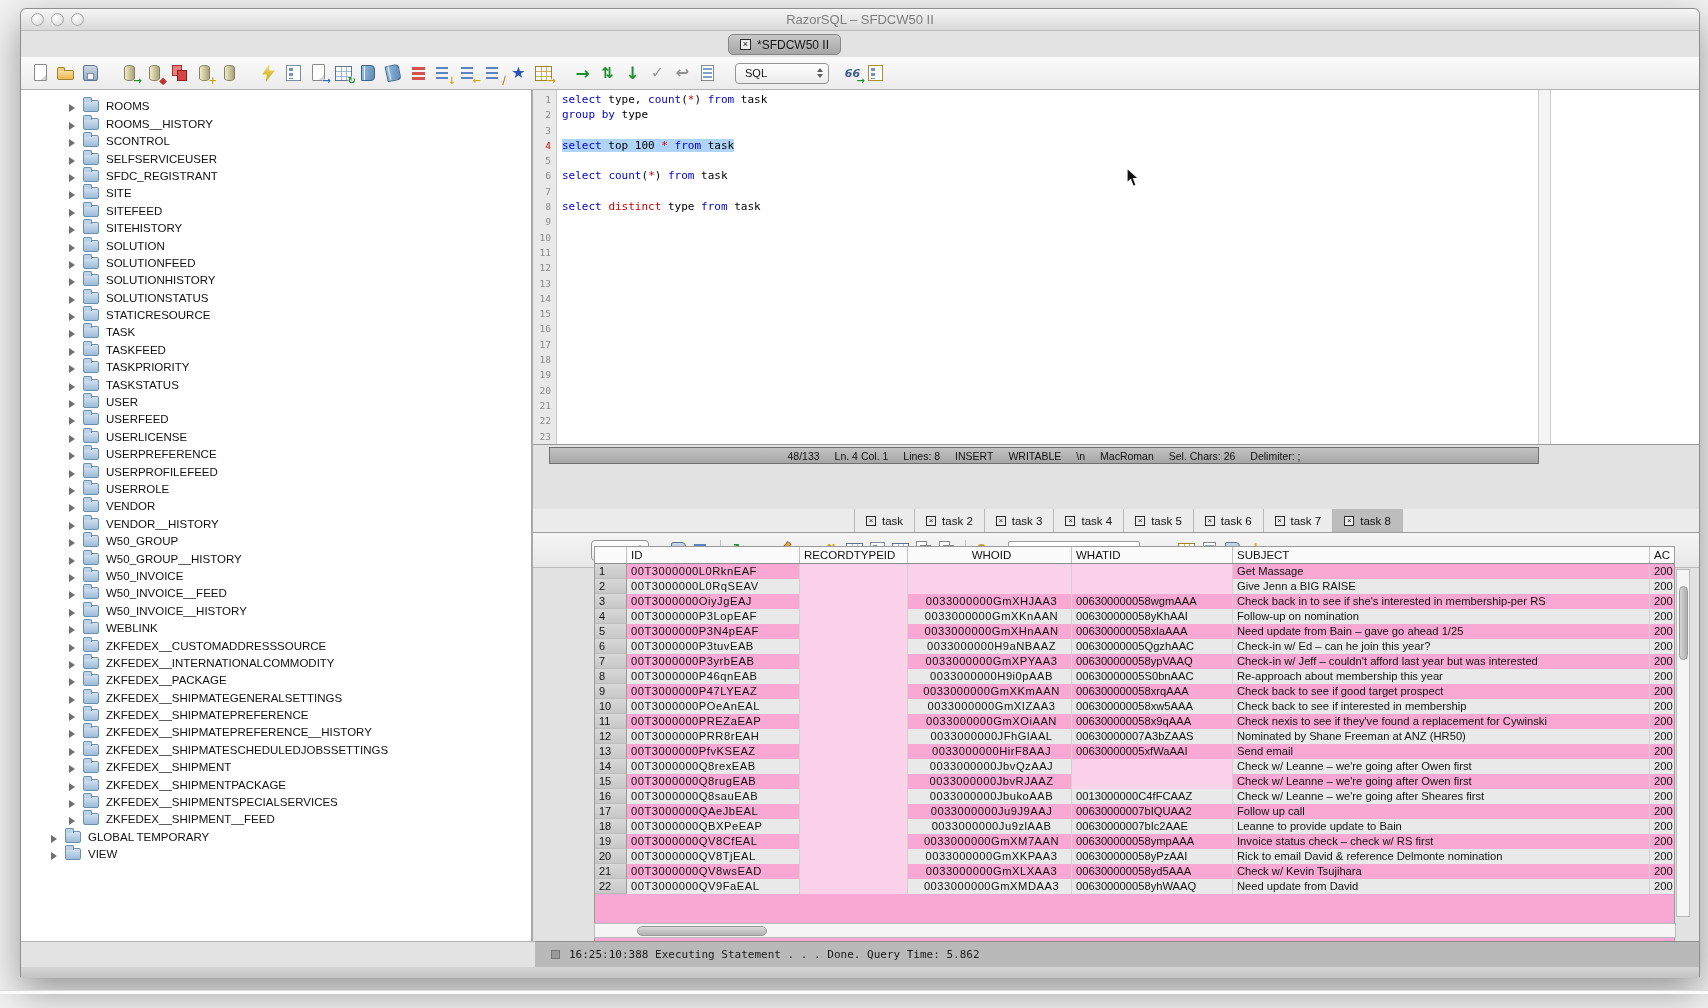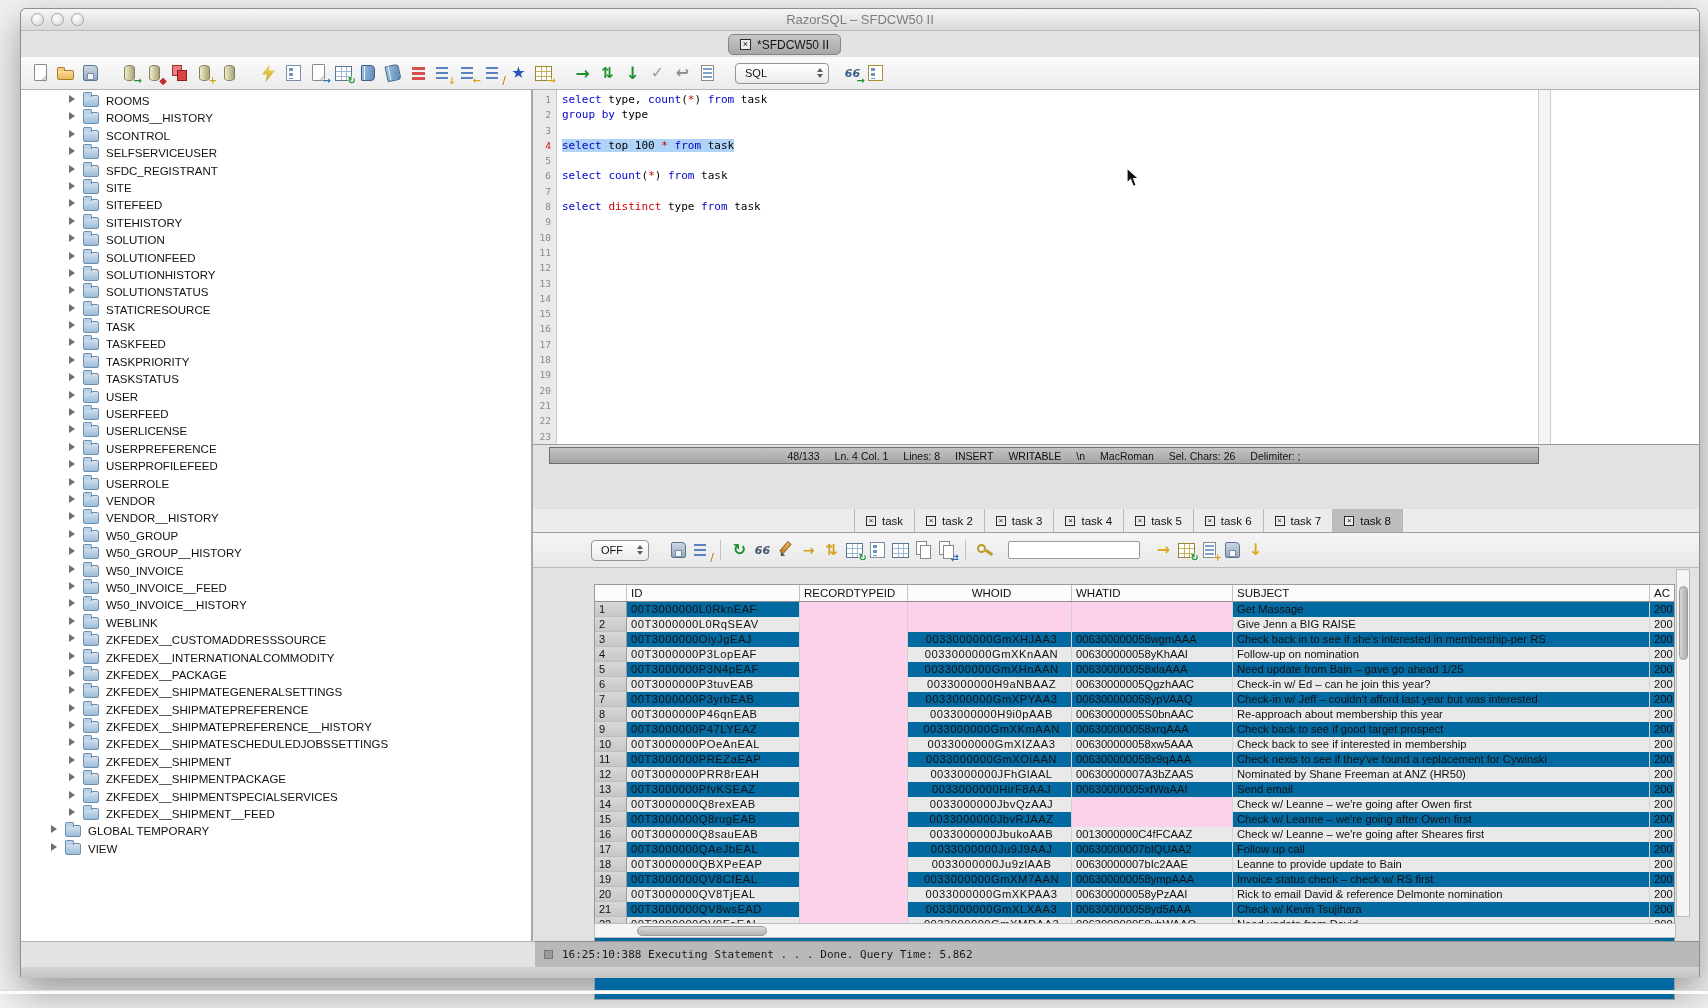--- a/index.html
+++ b/index.html
@@ -88,21 +88,21 @@
     background:linear-gradient(#f0b050,#c57f1e);transform:rotate(40deg);}
   .i-pencil::after{left:3px;top:14px;width:0;height:0;border:3.5px solid transparent;
     border-top-color:#4a4a4a;transform:rotate(40deg);}
   .i-doc-stack::before{left:3px;top:2px;width:11px;height:14px;background:#fff;border:1px solid #888;}
   .i-doc-stack::after{left:7px;top:6px;width:11px;height:14px;background:#fff;border:1px solid #888;}
   .g66{font-size:11px;font-style:italic;color:#3a5f8a;}
   
   .main{position:absolute;top:81px;left:0;right:0;height:851px;display:flex;}
   .treepanel{width:512px;background:#fff;border-right:2px solid #a8a8a8;overflow:hidden;
     padding-top:5px;}
-  .titem{height:17.4px;display:flex;align-items:flex-start;font-size:11.5px;color:#111;white-space:nowrap;}
+  .titem{height:17.4px;display:flex;align-items:flex-end;font-size:11.5px;color:#111;white-space:nowrap;}
   .titem.lv2{padding-left:48px;}
   .titem.lv1{padding-left:30px;}
   .dis{width:0;height:0;border-left:6px solid #6f6f6f;border-top:4px solid transparent;
     border-bottom:4px solid transparent;margin-right:8px;flex:none;}
   .tf{width:16px;height:12px;background:linear-gradient(#d3e2f0,#9cbcd8);border:1px solid #6d8faf;
     border-radius:2px;position:relative;margin-right:7px;flex:none;}
   .tf::before{content:"";position:absolute;top:-4px;left:-1px;width:7px;height:4px;
     background:#bdd2e6;border:1px solid #6d8faf;border-bottom:none;border-radius:2px 2px 0 0;}
   
   .right{flex:1;position:relative;background:#e2e2e2;}
@@ -133,21 +133,21 @@
   .rtab:first-child{border-left:1px solid #b9b9b9;}
   .rtab.active{background:#bdbdbd;}
   .res-tb{position:absolute;top:443px;left:0;right:0;height:35px;
     background:linear-gradient(#f5f5f5,#e8e8e8);border-bottom:1px solid #bbbbbb;
     display:flex;align-items:center;padding-left:58px;}
   .off-sel{width:58px;margin-right:18px;}
   .vsep{width:1px;height:20px;background:#c2c2c2;margin:0 7px;flex:none;}
   .search{width:132px;height:18px;border:1px solid #9a9a9a;border-radius:2px;background:#fff;
     margin:0 12px;font-size:11px;padding:0 4px;}
   
-  .grid{position:absolute;left:61px;top:494px;width:1081px;height:416px;background:#0369a1;
+  .grid{position:absolute;left:61px;top:456px;width:1081px;height:416px;background:#f9a8d4;
     border:1px solid #9a9a9a;overflow:hidden;}
   .ghead{display:flex;height:17px;line-height:16px;background:#fbfbfb;border-bottom:1px solid #8f8f8f;}
   .hc{font-size:11.5px;color:#111;padding-left:4px;border-right:1px solid #c2c2c2;
     overflow:hidden;white-space:nowrap;flex:none;}
   .gr{display:flex;height:15px;line-height:15px;}
   .gr:nth-child(even){background:#e9e9e9;}
   .gc{font-size:11.2px;color:#111;padding-left:4px;border-right:1px solid #d2d2d2;
     overflow:hidden;white-space:nowrap;flex:none;}
   .gc.sp{letter-spacing:.5px;}
   .gc.pk{background:#fbd2e9;}
@@ -160,21 +160,21 @@
   .vst{position:absolute;left:1.5px;top:16px;width:9px;height:74px;border:1px solid #9a9a9a;
     border-radius:5px;background:linear-gradient(90deg,#d6d6d6,#aeaeae);}
   .hsb{position:absolute;left:61px;top:833px;width:1082px;height:15px;background:#f5f5f5;
     border:1px solid #bcbcbc;}
   .hst{position:absolute;left:42px;top:1.5px;width:130px;height:10px;border:1px solid #9a9a9a;
     border-radius:5px;background:linear-gradient(#d9d9d9,#b2b2b2);}
   
   .appstatus{position:absolute;top:932px;left:0;right:0;height:26px;display:flex;}
   .as-left{width:514px;background:#e3e3e3;border-top:1px solid #b5b5b5;}
   .as-right{flex:1;background:#b9b9b9;border-top:1px solid #8f8f8f;display:flex;
-    align-items:center;padding-left:9px;font-family:"DejaVu Sans Mono",monospace;
+    align-items:center;padding-left:16px;font-family:"DejaVu Sans Mono",monospace;
     font-size:11px;color:#1a1a1a;}
   .as-ic{width:9px;height:9px;background:#9a9a9a;border:1px solid #777;margin-right:9px;flex:none;}
   .winfoot{position:absolute;top:958px;left:0;right:0;height:11px;
     background:linear-gradient(#d4d4d4,#c3c3c3);}
   .deskline{position:absolute;left:0;top:990px;width:1708px;height:4px;background:#fbfbfb;
     border-top:1px solid #dcdcdc;}
   .cursor{position:absolute;left:1126px;top:167px;z-index:50;}
 </style>
 </head>
 <body>

